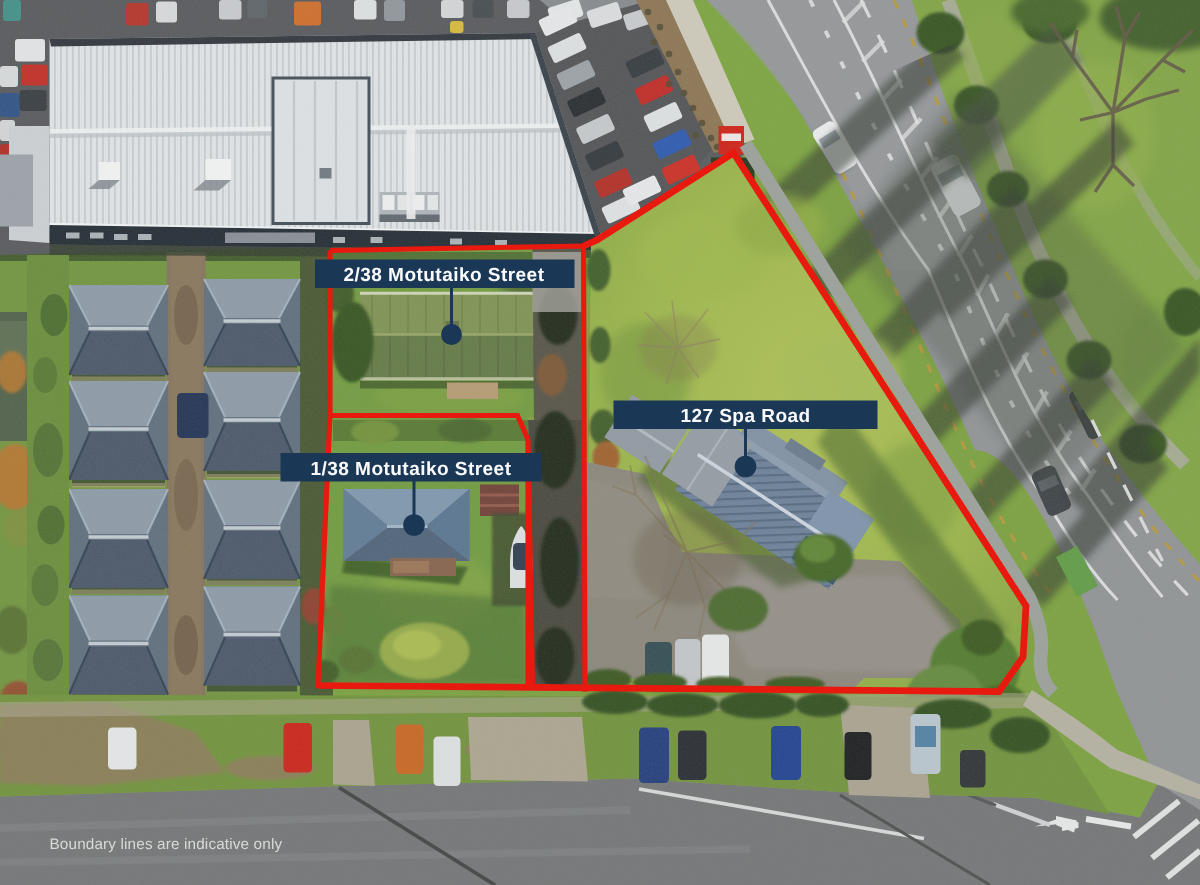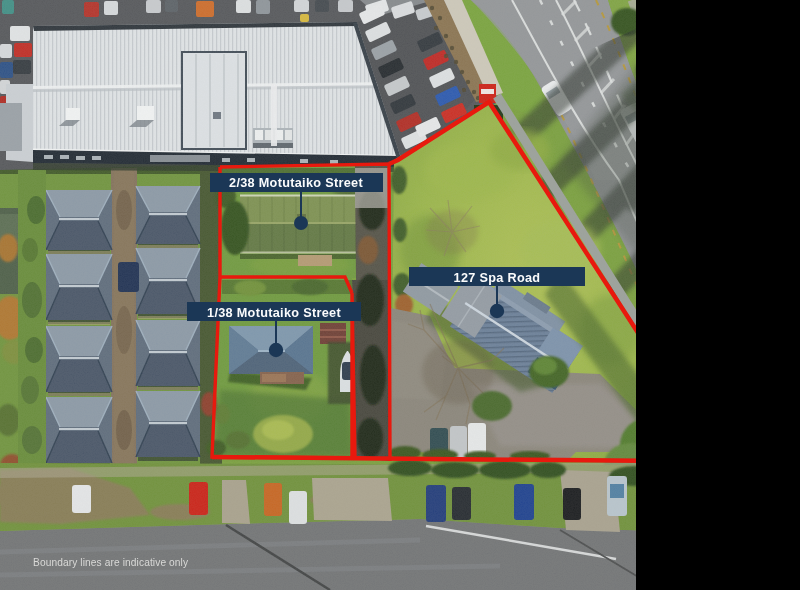--- a/index.html
+++ b/index.html
@@ -1,16 +1,16 @@
 <!DOCTYPE html>
 <html><head>
 <meta charset="utf-8">
 <style>
 html,body{margin:0;padding:0;background:#000;}
-#scene{width:636px;height:590px;overflow:hidden;position:relative;font-family:"Liberation Sans",sans-serif;text-align:right;}
+#scene{width:800px;height:590px;overflow:hidden;position:relative;font-family:"Liberation Sans",sans-serif;text-align:right;}
 </style>
 </head>
 <body>
 <div id="scene">
 <svg width="800" height="590" viewBox="0 0 800 590" xmlns="http://www.w3.org/2000/svg">
 <defs>
 <pattern id="ribW" width="4" height="8" patternUnits="userSpaceOnUse">
   <rect width="4" height="8" fill="#e2e6e9"></rect>
   <rect x="0" width="1.2" height="8" fill="#c7ccd1"></rect>
 </pattern>

